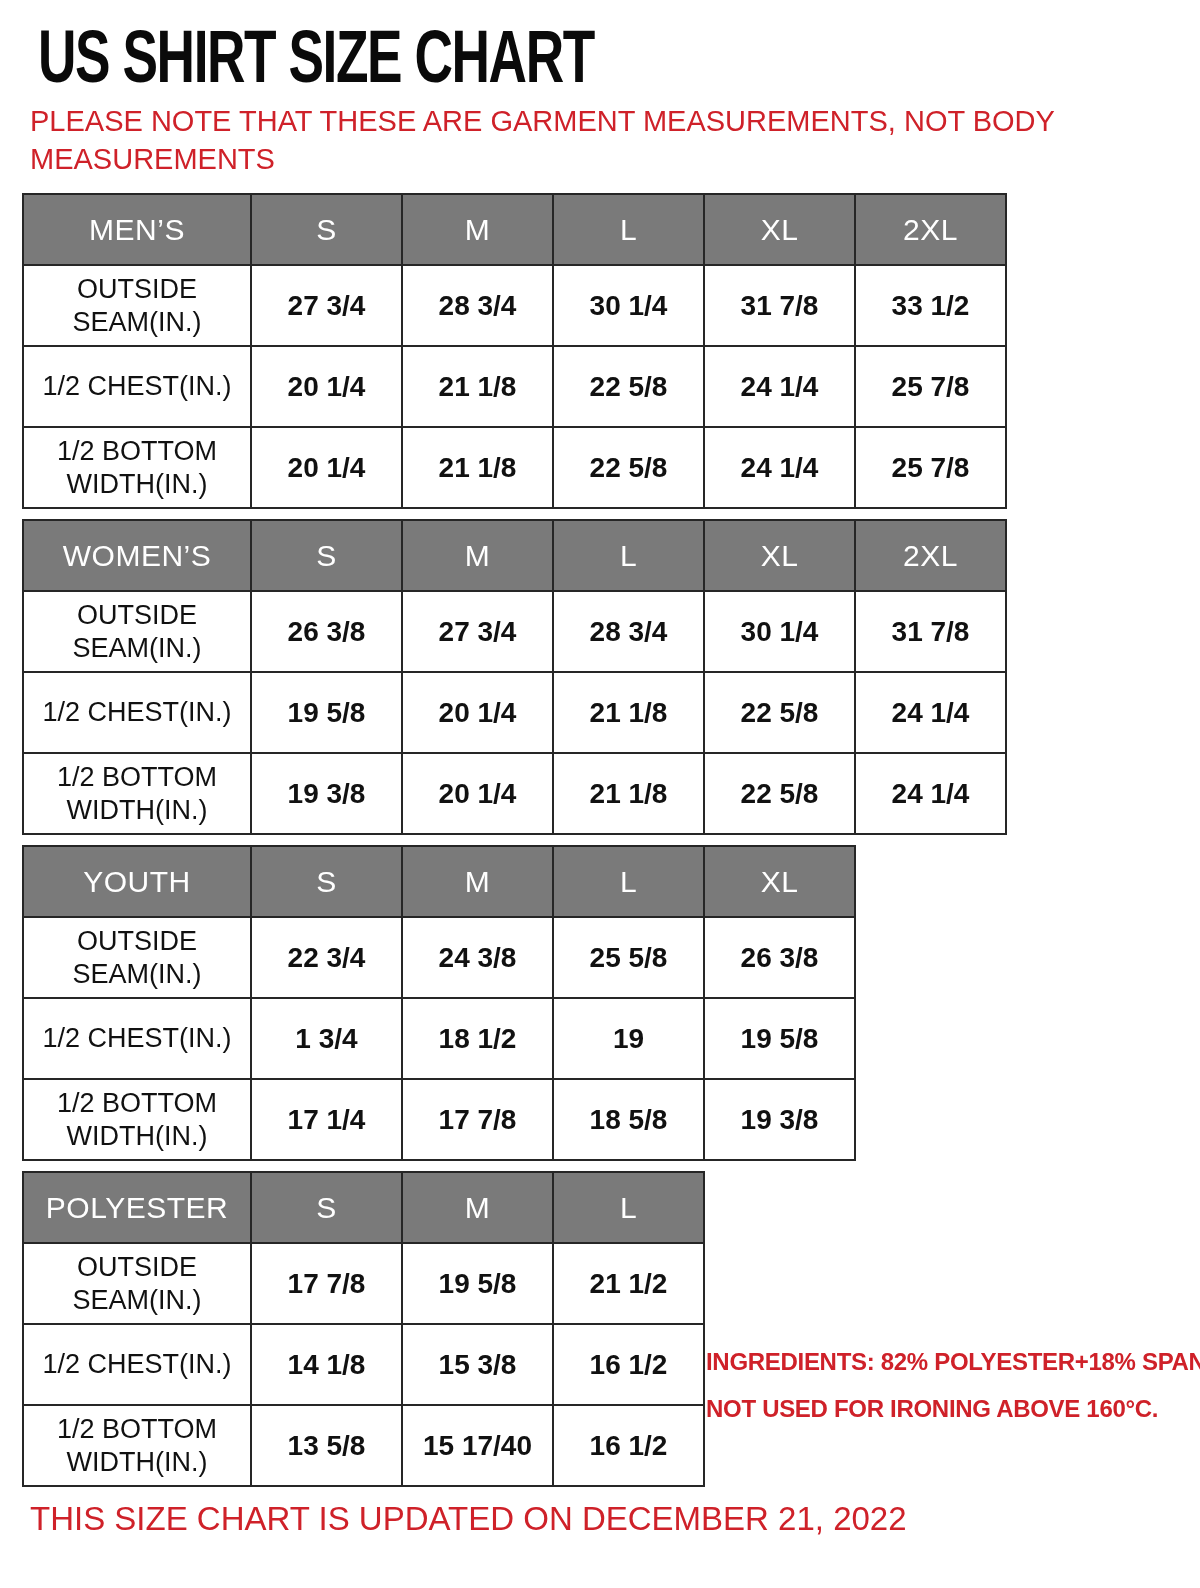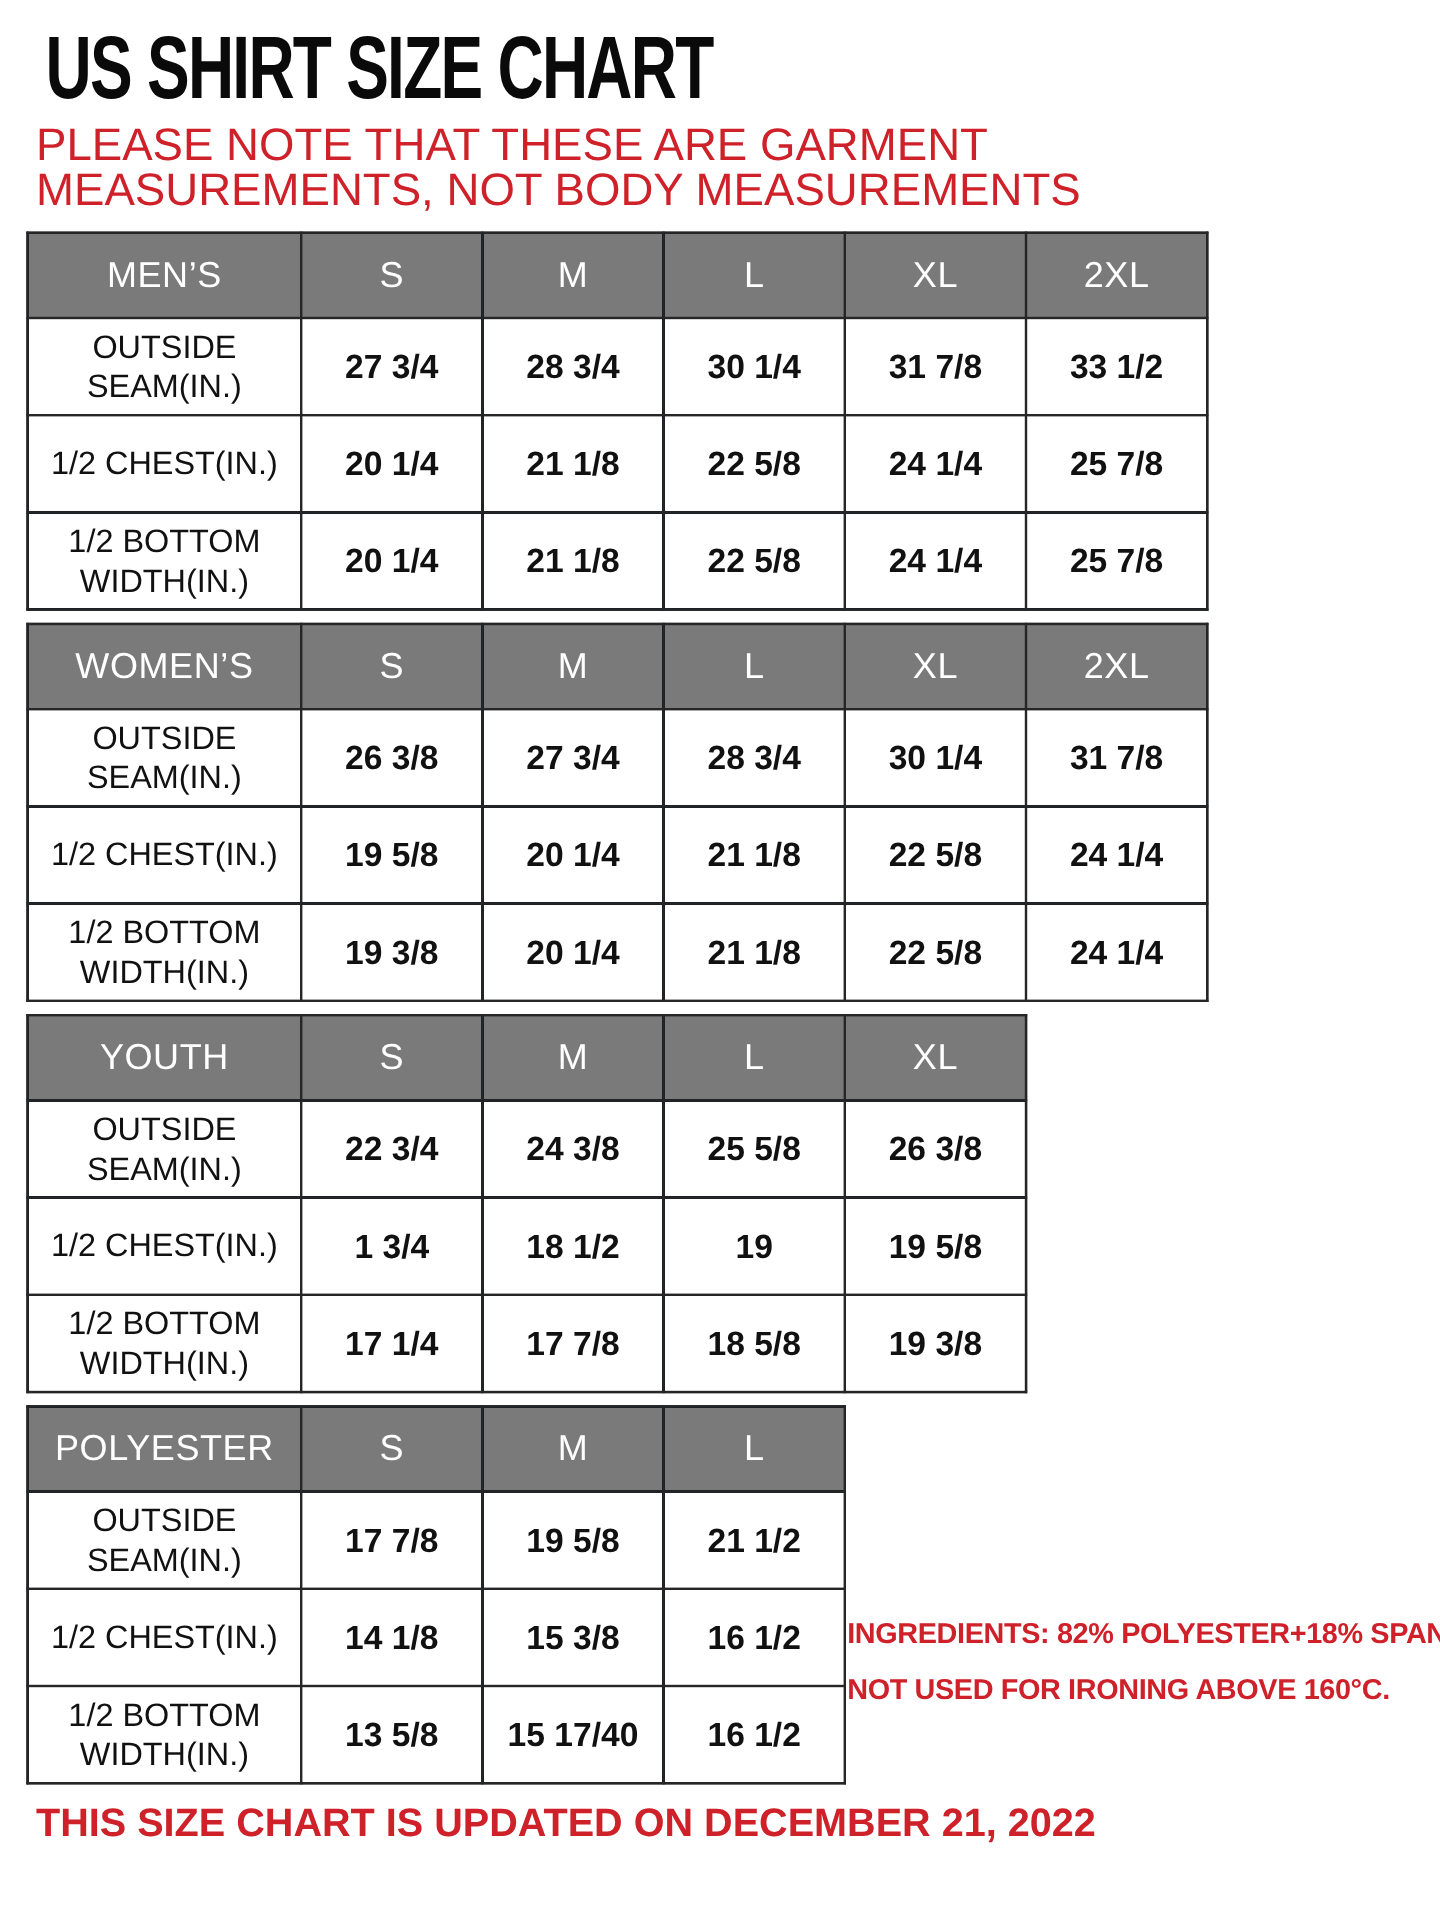--- a/index.html
+++ b/index.html
@@ -14,45 +14,46 @@
     font-family:"Liberation Sans", sans-serif;color:var(--ink);overflow:hidden;
   }
   .title{
     position:absolute;left:38px;top:20px;margin:0;
     font-size:74px;font-weight:bold;color:#0a0a0a;line-height:1;
     letter-spacing:-2px;white-space:nowrap;
     transform:scaleX(0.72);transform-origin:left top;
   }
   .subtitle{
     position:absolute;left:30px;top:102px;width:1100px;margin:0;
-    font-size:38px;line-height:38px;color:var(--red);font-weight:400;
+    font-size:29px;line-height:38px;color:var(--red);font-weight:400;
   }
   table.size-table{
     position:absolute;left:22px;border-collapse:collapse;table-layout:fixed;
-    background:#0f172a;
+    background:#701a75;
+    border-radius:29px;
   }
   table.size-table th, table.size-table td{
     border:2px solid var(--border);text-align:center;vertical-align:middle;
     padding:0 5px;box-sizing:border-box;overflow:hidden;
   }
   table.size-table thead th{
     background:var(--hdr-gray);color:#ffffff;font-weight:400;
     font-size:30px;height:71px;letter-spacing:0.5px;
   }
   table.size-table tbody tr{height:81px;}
   table.size-table td.label{font-size:27px;line-height:33px;background:#ffffff;}
   table.size-table td.value{font-size:28px;background:#ffffff;font-weight:bold;}
   .ingredients{
     position:absolute;left:706px;top:1338px;margin:0;
     color:var(--red);font-size:24px;font-weight:bold;line-height:47px;
     letter-spacing:-0.3px;white-space:nowrap;
   }
   .footer-note{
     position:absolute;left:30px;top:1500px;margin:0;
-    color:var(--red);font-size:33px;font-weight:700;white-space:nowrap;
+    color:var(--red);font-size:33px;font-weight:400;white-space:nowrap;
   }
 </style>
 </head>
 <body>
 
 <h1 class="title">US SHIRT SIZE CHART</h1>
 
 <p class="subtitle">PLEASE NOTE THAT THESE ARE GARMENT MEASUREMENTS, NOT BODY MEASUREMENTS</p>
 
 <div id="tables-root">

